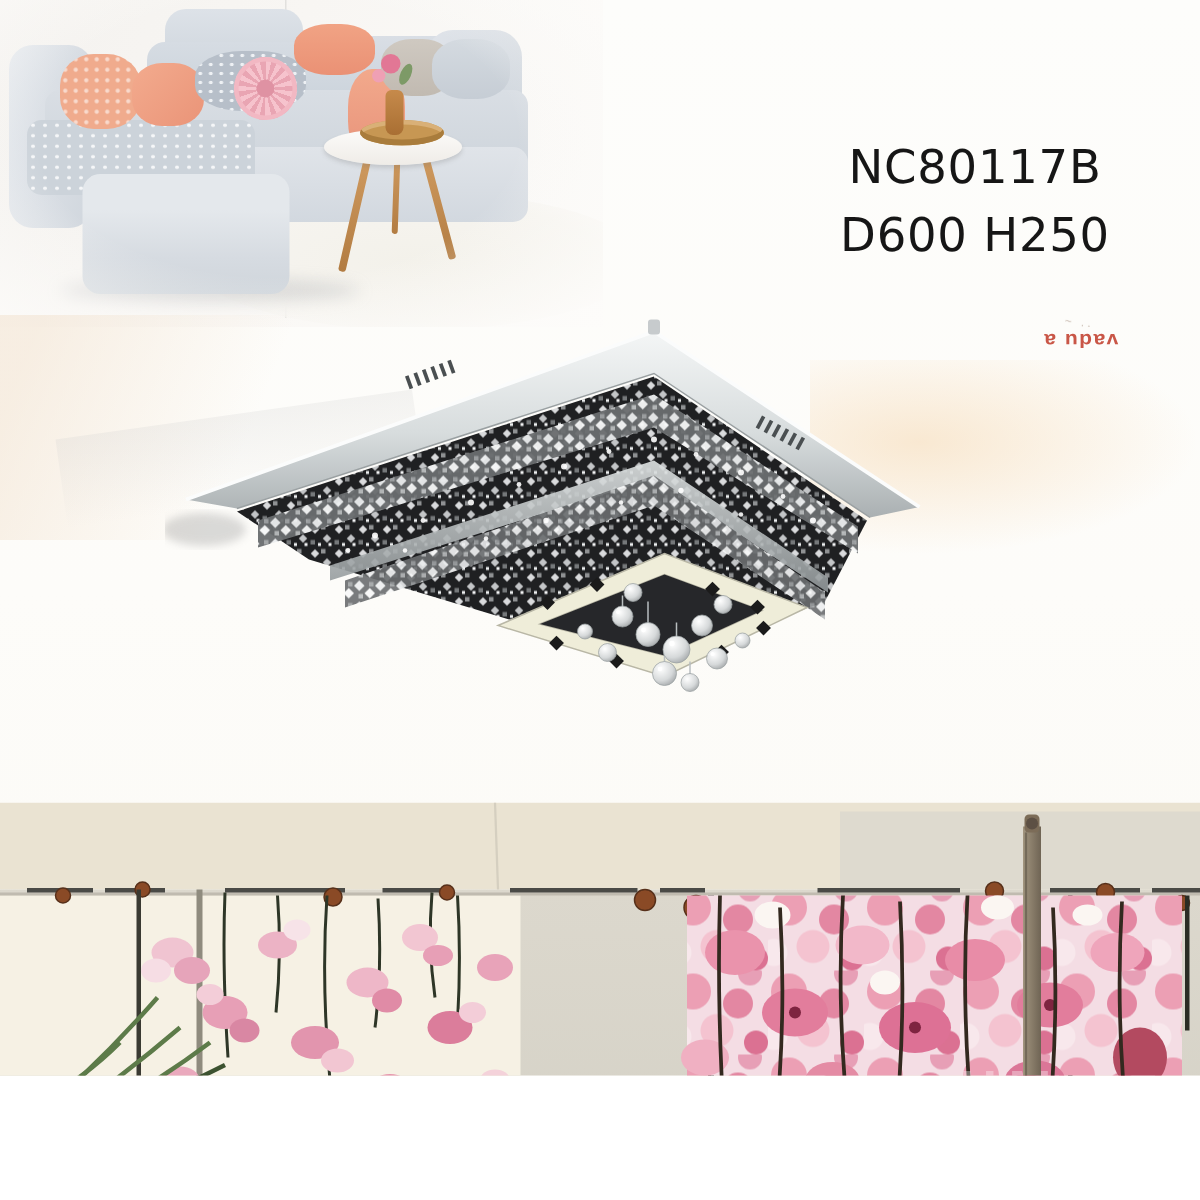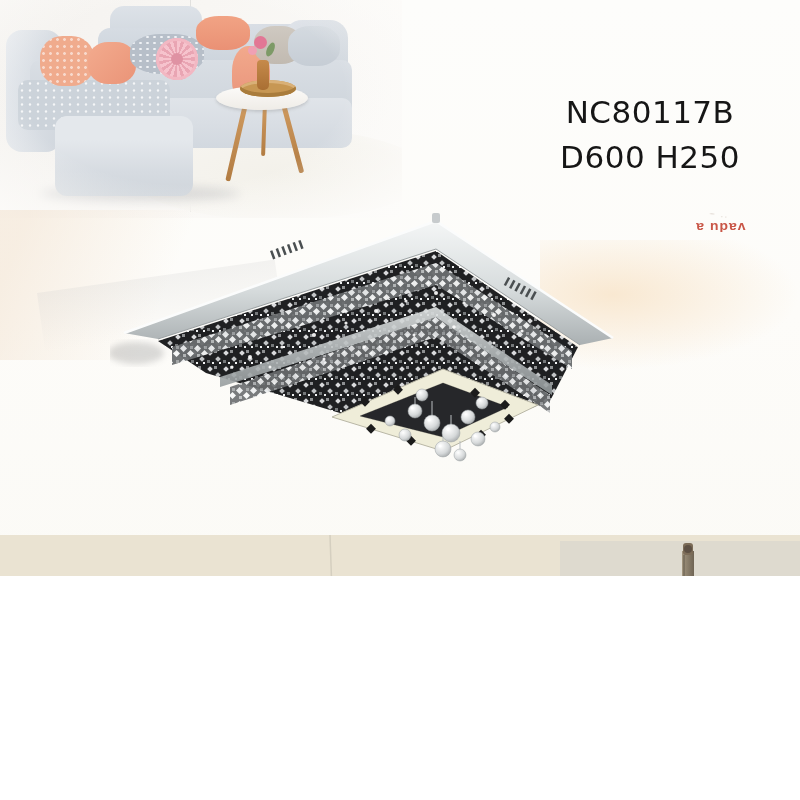--- a/index.html
+++ b/index.html
@@ -1,17 +1,17 @@
 <!DOCTYPE html>
 <html><head>
 <meta charset="utf-8">
 <style>
   html,body{margin:0;padding:0;}
   body{width:800px;height:800px;font-family:"Liberation Sans",sans-serif;background:#ffffff;}
-  .page{position:relative;width:800px;height:576px;overflow:hidden;
+  .page{position:relative;width:800px;height:717px;overflow:hidden;
         background:
           linear-gradient(180deg,#fdfdfb 0%,#fdfcf9 55%,#fbfaf6 100%);}
   .abs{position:absolute;}
 
   
   .living-room{left:0;top:0;width:402px;height:218px;overflow:hidden;
     background:linear-gradient(105deg,#f4f2ef 0%,#f8f6f3 45%,#fbfaf8 100%);}
   .fold-line{left:190px;top:0;width:1px;height:212px;background:rgba(175,175,175,.30);}
   .rug{left:128px;top:128px;width:300px;height:92px;border-radius:50%;
     background:radial-gradient(ellipse,#f3f1ea 0%,#f6f4ef 60%,rgba(246,244,239,0) 90%);}

